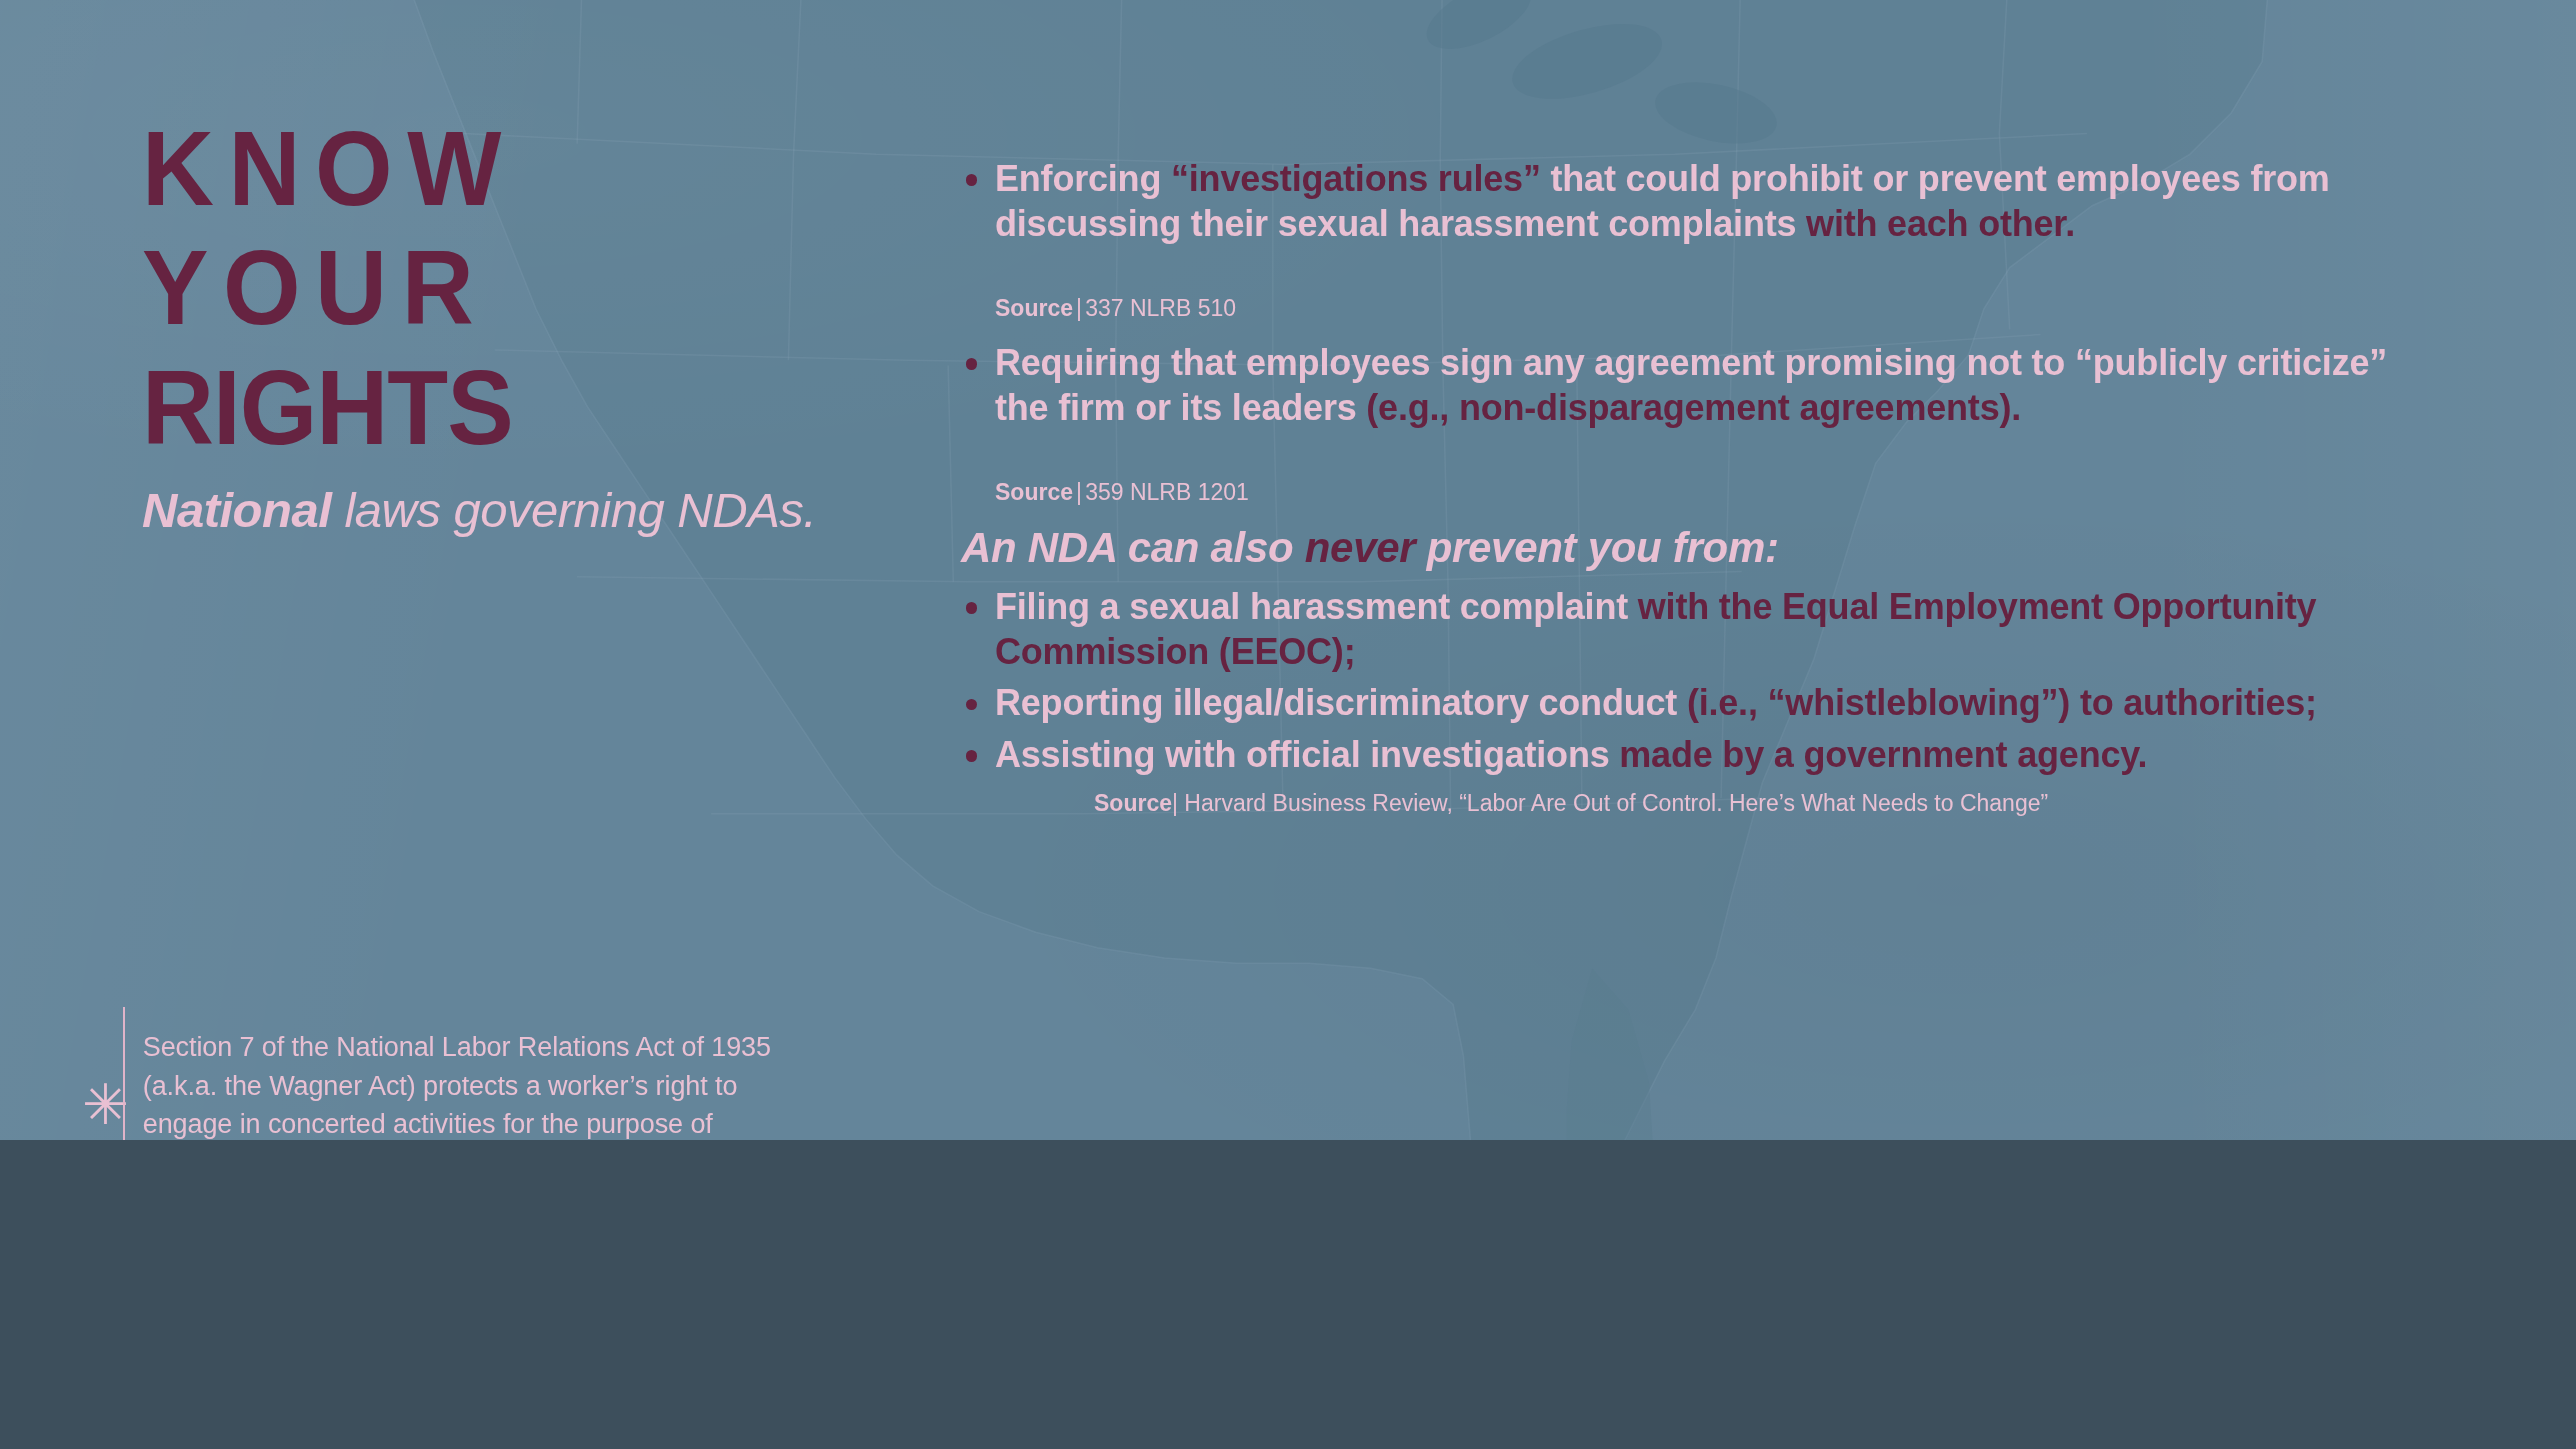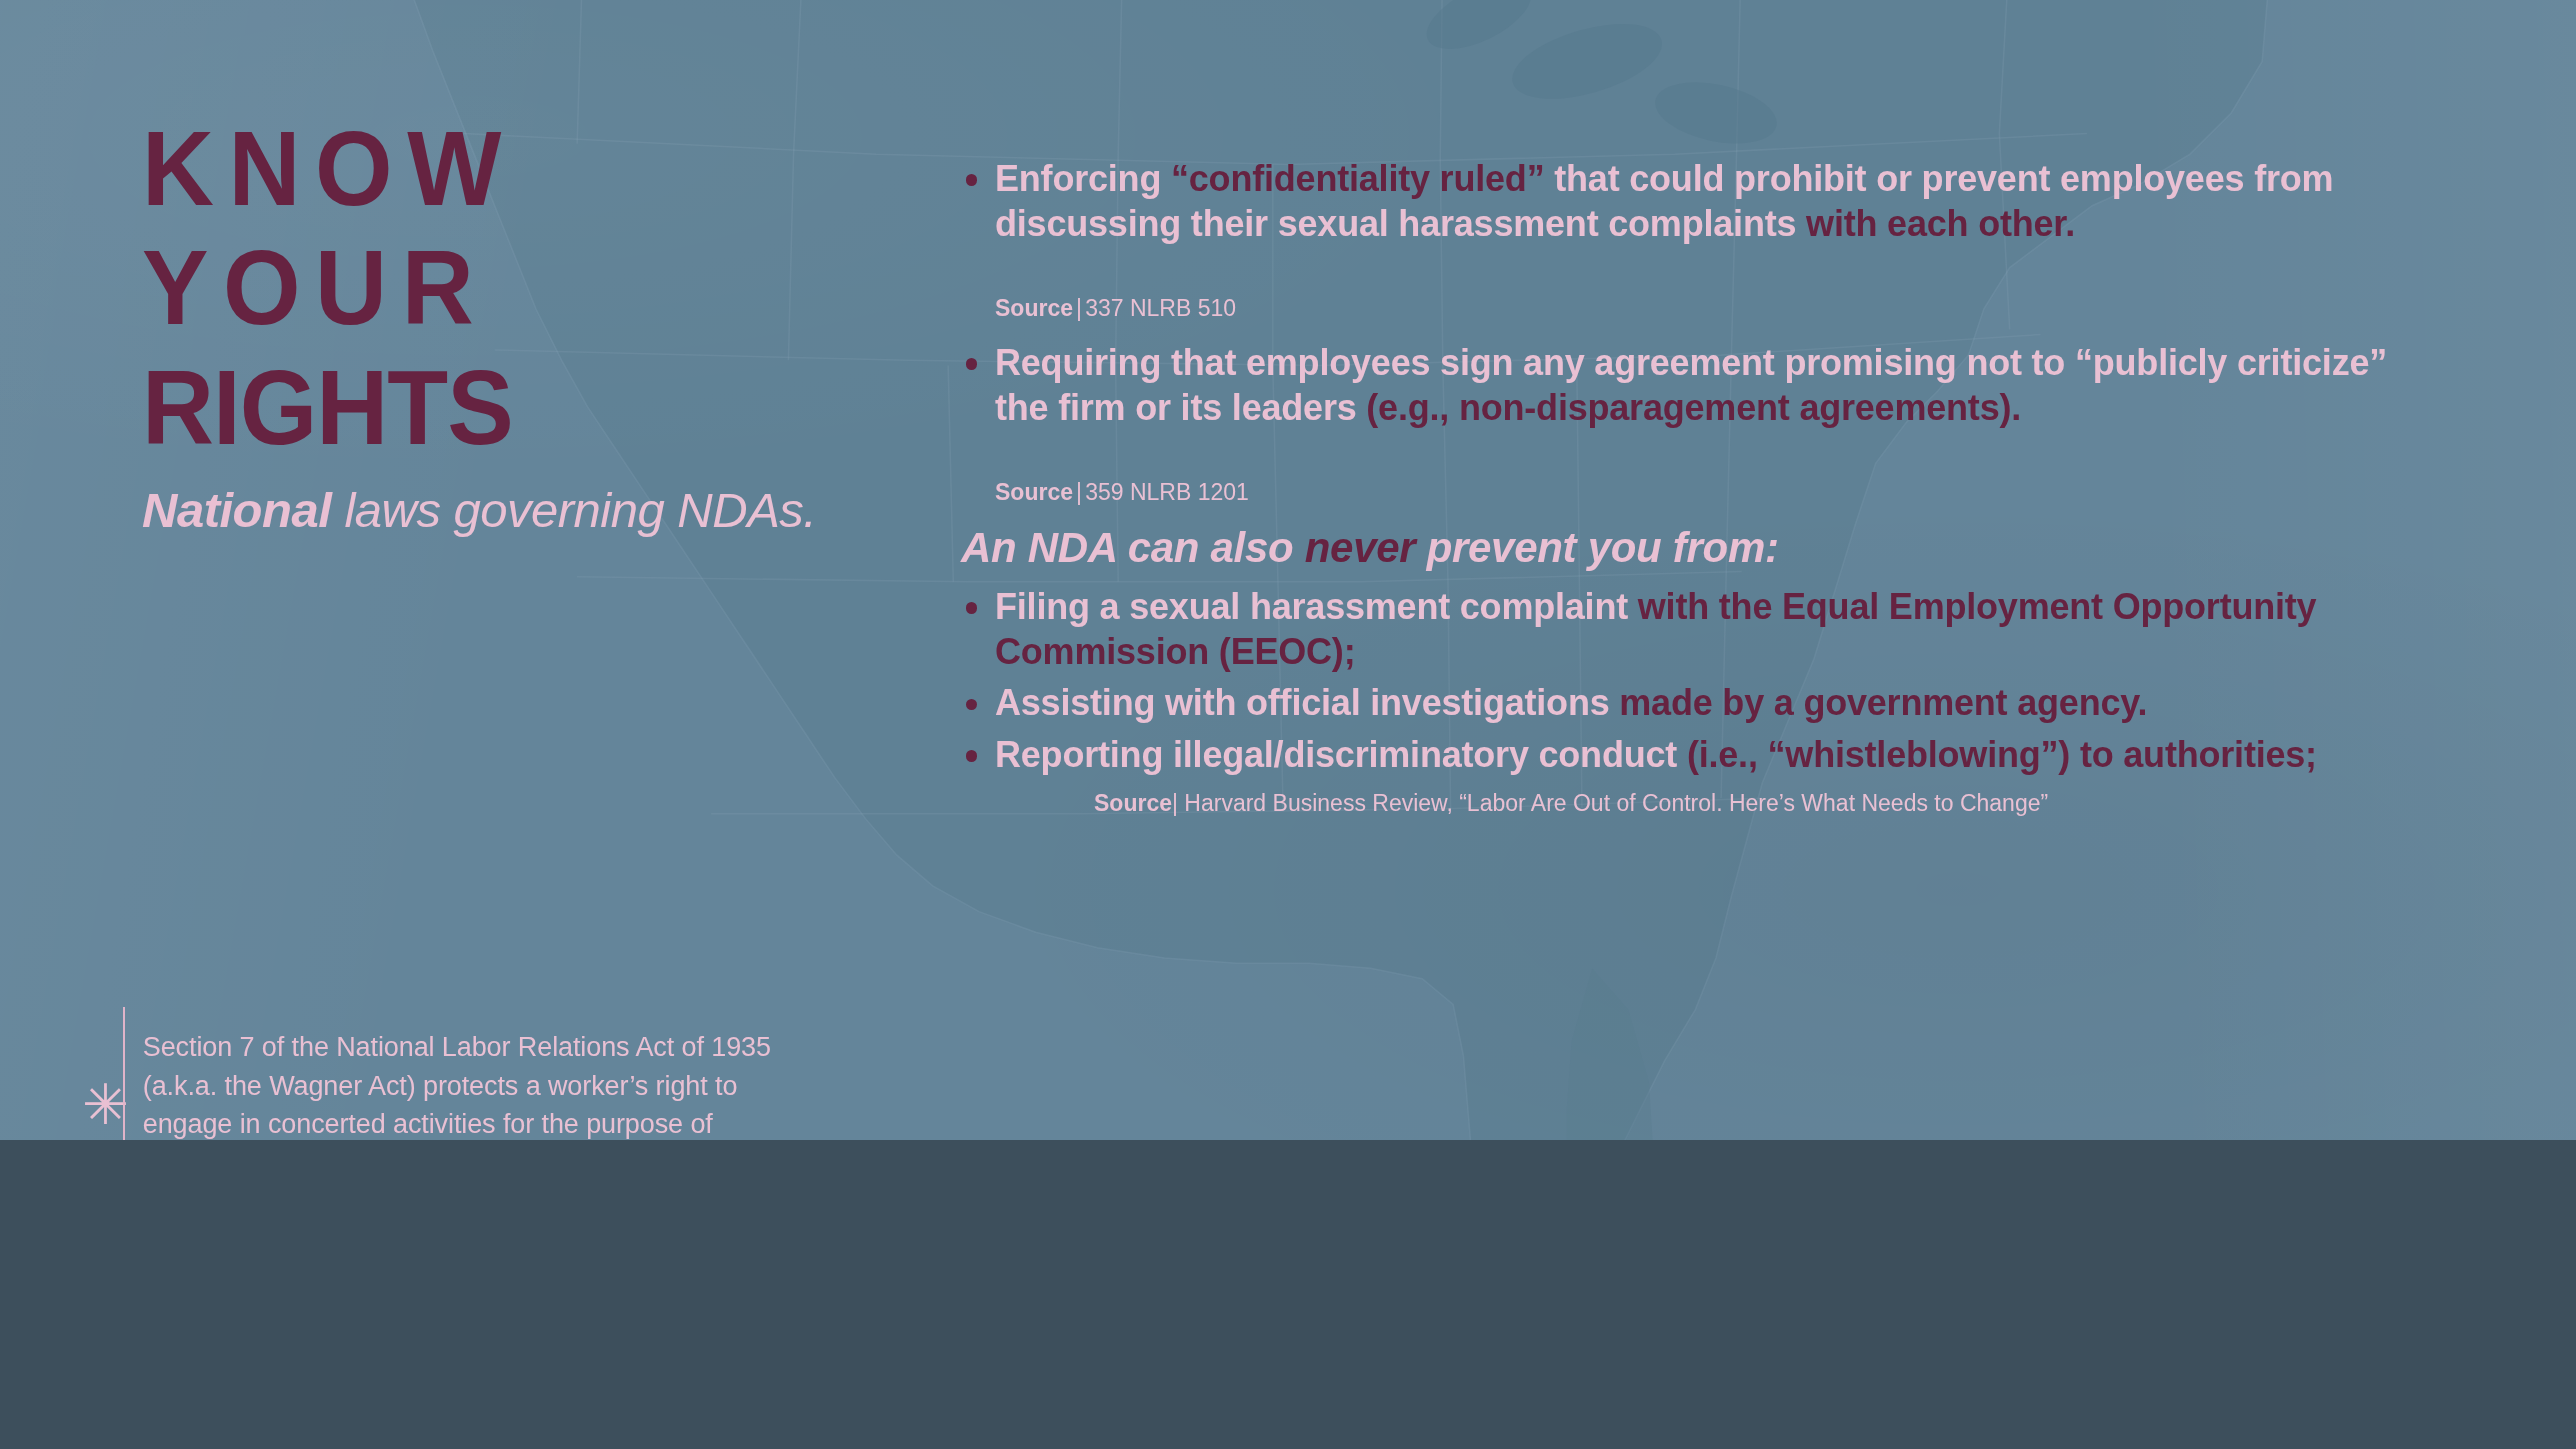--- a/index.html
+++ b/index.html
@@ -284,21 +284,21 @@
       <div id="footnote-text">Section 7 of the National Labor Relations Act of 1935 (a.k.a. the Wagner Act) protects a worker’s right to engage in concerted activities for the purpose of collective bargaining or other mutual aid or protection.</div>
     </div>
 
     <div id="right-col">
 
 
       <ul class="bullets" id="group-1">
 
         <li class="bullet justify">
           <span class="dot"></span>
-          <span class="btext"><span>Enforcing </span><span class="dark">“confidentiality ruled”</span><span> that could prohibit or prevent employees from discussing their sexual harassment complaints </span><span class="dark">with each other.</span></span>
+          <span class="btext"><span>Enforcing </span><span class="dark">“investigations rules”</span><span> that could prohibit or prevent employees from discussing their sexual harassment complaints </span><span class="dark">with each other.</span></span>
           <div class="source-line">
             <span class="lbl">Source</span><span class="sep">|</span><span>337 NLRB 510</span>
           </div>
         </li>
 
         <li class="bullet justify">
           <span class="dot"></span>
           <span class="btext"><span>Requiring that employees sign any agreement promising not to “publicly criticize” the firm or its leaders </span><span class="dark">(e.g., non-disparagement agreements).</span></span>
           <div class="source-line">
             <span class="lbl">Source</span><span class="sep">|</span><span>359 NLRB 1201</span>
@@ -312,26 +312,26 @@
 
       <ul class="bullets" id="group-2">
 
         <li class="bullet">
           <span class="dot"></span>
           <span class="btext"><span>Filing a sexual harassment complaint </span><span class="dark">with the Equal Employment Opportunity Commission (EEOC);</span></span>
         </li>
 
         <li class="bullet">
           <span class="dot"></span>
+          <span class="btext"><span>Reporting illegal/discriminatory conduct </span><span class="dark">(i.e., “whistleblowing”) to authorities;</span></span>
+        </li>
+
+        <li class="bullet">
+          <span class="dot"></span>
           <span class="btext"><span>Assisting with official investigations </span><span class="dark">made by a government agency.</span></span>
-        </li>
-
-        <li class="bullet">
-          <span class="dot"></span>
-          <span class="btext"><span>Reporting illegal/discriminatory conduct </span><span class="dark">(i.e., “whistleblowing”) to authorities;</span></span>
         </li>
       </ul>
 
       <div id="hbr-source">
         <span class="lbl">Source</span><span class="sep">|</span> <span>Harvard Business Review, “Labor Are Out of Control. Here’s What Needs to Change”</span>
       </div>
     </div>
 
     <div id="footer">
       <div id="footer-date">June 23, 2021</div>

